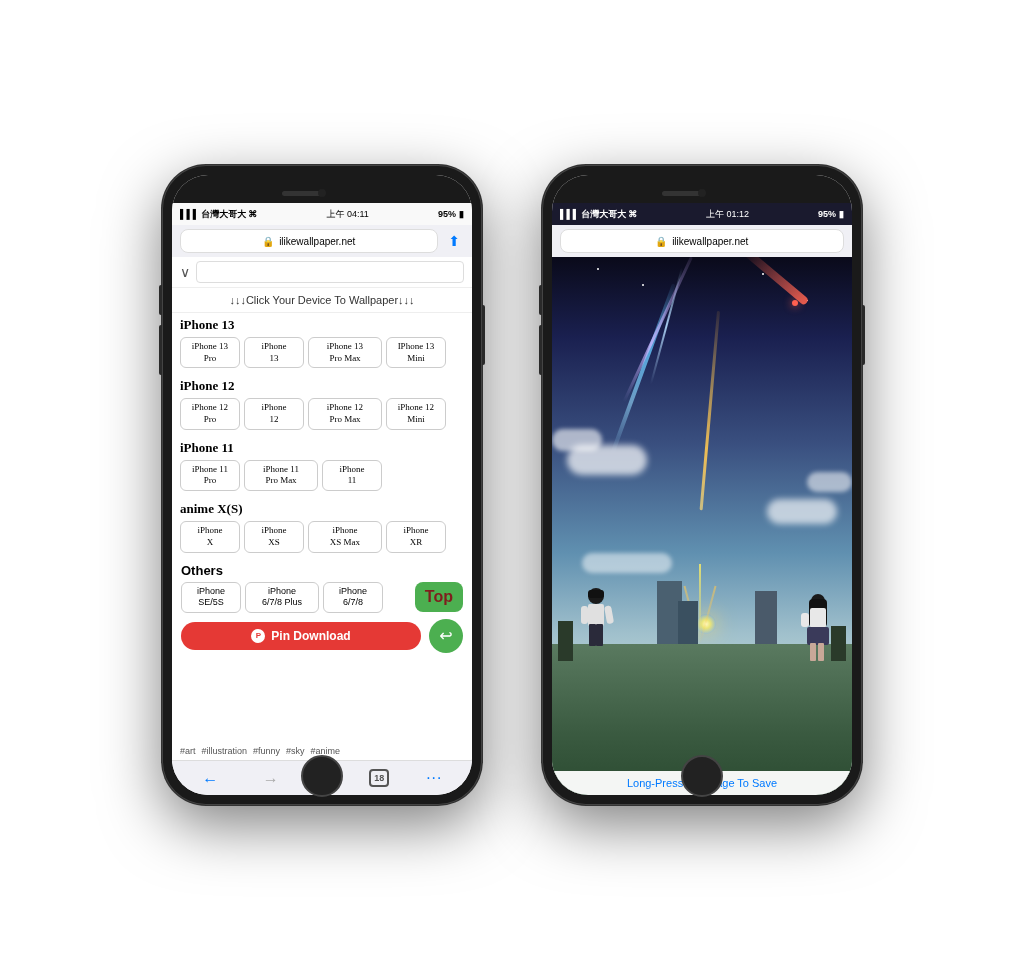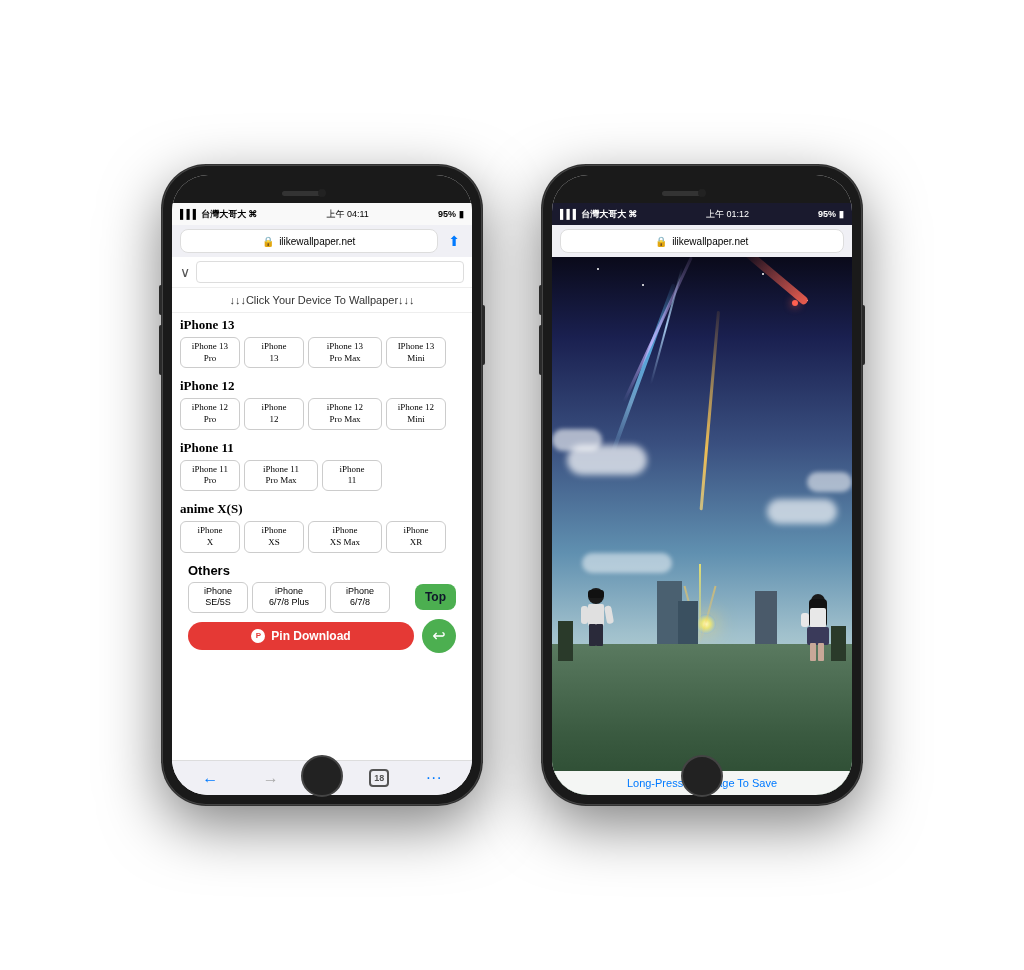--- a/index.html
+++ b/index.html
@@ -165,25 +165,25 @@
     .device-btn-wide {
       min-width: 74px;
     }
     .others-row {
       display: flex;
       align-items: center;
       gap: 4px;
     }
     .top-btn {
       background: #4caf50;
-      color: #0f172a;
+      color: #7f1d1d;
       border: none;
       border-radius: 8px;
       padding: 6px 10px;
-      font-size: 12px;
+      font-size: 16px;
       font-weight: 600;
       margin-left: auto;
     }
     .pin-row {
       display: flex;
       align-items: center;
       justify-content: space-between;
       margin-top: 6px;
     }
     .pin-btn {
@@ -420,37 +420,44 @@
         <div class="section">
           <div class="section-title">anime X(S)</div>
           <div class="device-buttons">
             <div class="device-btn">iPhone<br>X</div>
             <div class="device-btn">iPhone<br>XS</div>
             <div class="device-btn device-btn-wide">iPhone<br>XS Max</div>
             <div class="device-btn">iPhone<br>XR</div>
           </div>
         </div>
 
-        <div style="flex:1; padding: 4px 16px;">
+        <div style="flex:1; padding: 4px 9px;">
           <div class="section-title">Others</div>
           <div class="others-row">
             <div class="device-btn">iPhone<br>SE/5S</div>
             <div class="device-btn device-btn-wide">iPhone<br>6/7/8 Plus</div>
             <div class="device-btn">iPhone<br>6/7/8</div>
             <button class="top-btn">Top</button>
           </div>
           <div class="pin-row">
             <button class="pin-btn">
               <div class="pin-icon">P</div>
               <span>Pin Download</span>
             </button>
             <div class="share-green">↩</div>
           </div>
         </div>
 
+        <div class="tags-row">
+          <span class="tag">#art</span>
+          <span class="tag">#illustration</span>
+          <span class="tag">#funny</span>
+          <span class="tag">#sky</span>
+          <span class="tag">#anime</span>
+        </div>
 
         <div class="nav-bar">
           <span class="nav-btn">←</span>
           <span class="nav-btn disabled">→</span>
           <span class="nav-btn">+</span>
           <div class="tab-count">18</div>
           <span class="nav-btn">···</span>
         </div>
       </div>
     </div>

